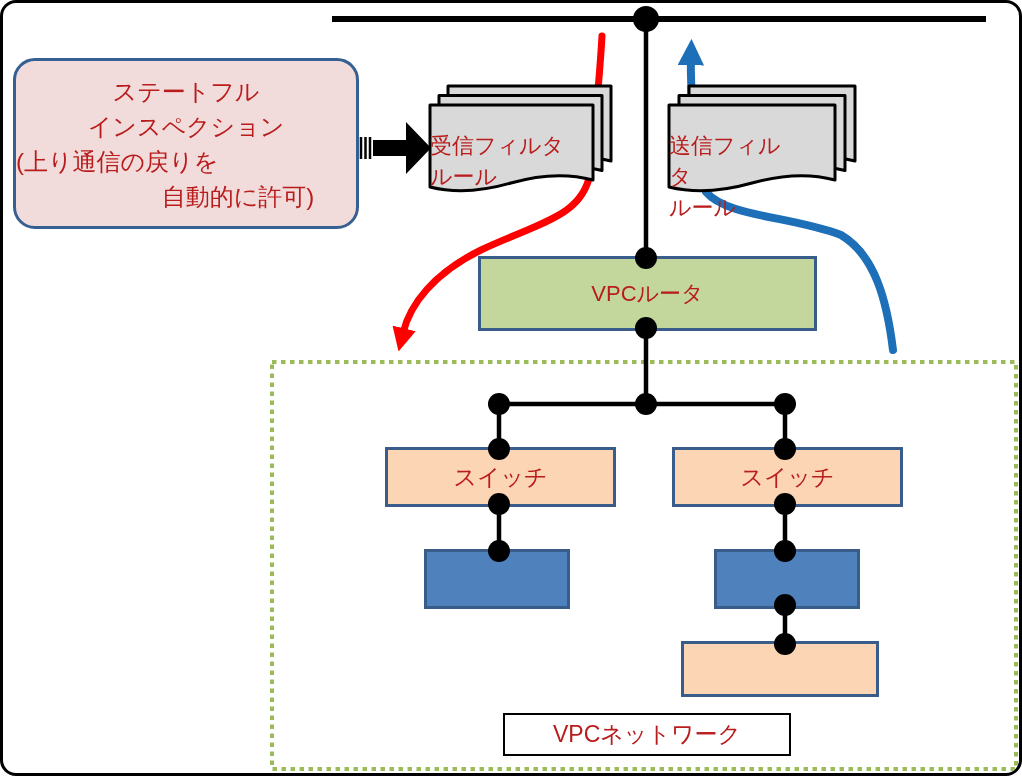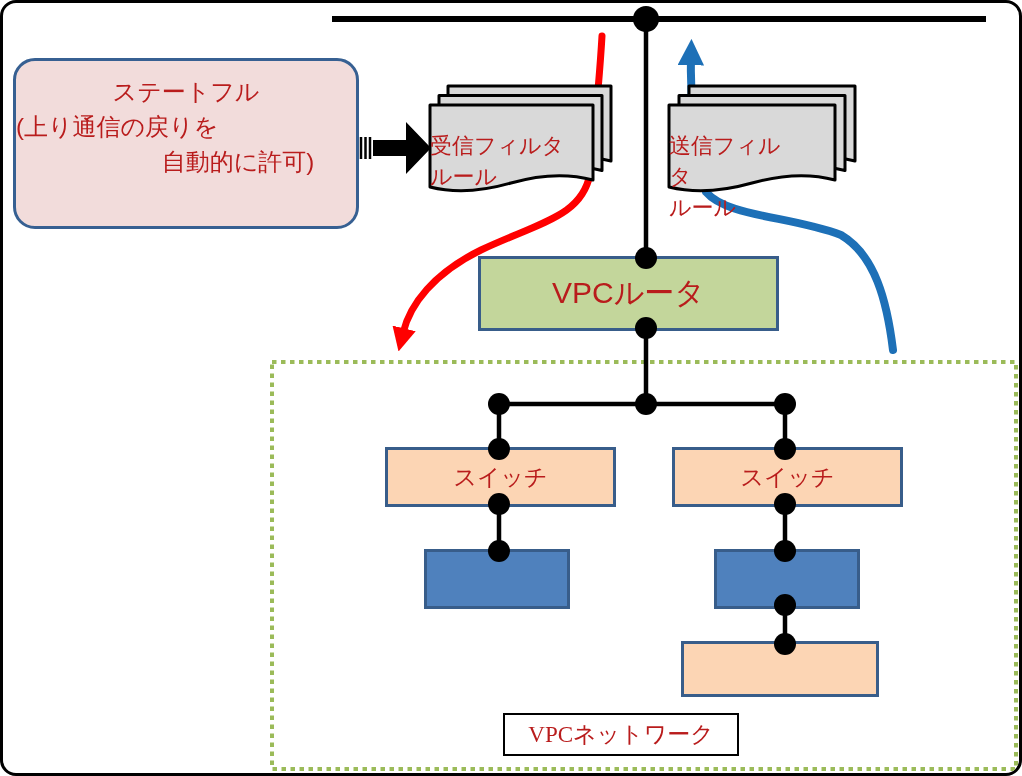--- a/index.html
+++ b/index.html
@@ -20,31 +20,30 @@
     left:10px;top:55px;width:346px;height:171px;
     background:#f2dcdb;border:3.5px solid #376092;border-radius:22px;
     padding-top:13px;font-size:24px;line-height:35px;text-align:center;
   }
   .callout .l3{text-align:left;}
   .callout .l4{text-align:center;padding-left:60px;margin-left:44px;}
   .node{
     display:flex;align-items:center;justify-content:center;
     border:3px solid #385d8a;
   }
-  .router{left:475px;top:253px;width:301px;height:75px;background:#c3d69b;font-size:30px;}
+  .router{left:475px;top:253px;width:339px;height:75px;background:#c3d69b;font-size:22px;}
   .switch-left{left:382px;top:444px;width:231px;height:60px;background:#fcd5b4;font-size:23px;}
   .switch-right{left:669px;top:444px;width:231px;height:60px;background:#fcd5b4;font-size:23px;}
   .server-left{left:421px;top:546px;width:146px;height:60px;background:#4f81bd;}
   .server-right{left:711px;top:546px;width:146px;height:60px;background:#4f81bd;}
   .cascade{left:678px;top:638px;width:198px;height:56px;background:#fcd5b4;}
   .netlabel{
-    left:500px;top:710px;width:236px;height:43px;background:#fff;
+    left:500px;top:710px;width:288px;height:43px;background:#fff;
     border:2px solid #000;display:flex;align-items:center;justify-content:center;
     font-size:23px;
-    font-family:Liberation Serif, serif;
   }
   .doclabel{
     position:absolute;text-align:left;font-size:22px;line-height:31px;margin-top:20px;
   }
   .doclabel.in{left:427px;top:107px;width:163px;}
   .doclabel.out{left:666px;top:107px;width:132px;}
 </style>
 </head>
 <body>
 
@@ -93,20 +92,21 @@
     <g>
       <path d="M370,137 L403,137 L403,119 L428,145 L403,171 L403,153 L370,153 Z" fill="#000"></path>
       <line x1="358" y1="134" x2="358" y2="156" stroke="#000" stroke-width="2.5"></line>
       <line x1="362.5" y1="134" x2="362.5" y2="156" stroke="#000" stroke-width="2.5"></line>
       <line x1="367" y1="134" x2="367" y2="156" stroke="#000" stroke-width="2.5"></line>
     </g>
   </svg>
 
   <div class="abs callout">
     <div class="l1">ステートフル</div>
+    <div class="l2">インスペクション</div>
     <div class="l3">(上り通信の戻りを</div>
     <div class="l4">自動的に許可)</div>
   </div>
 
   <div class="doclabel in">
     <div>受信フィルタ</div>
     <div>ルール</div>
   </div>
   <div class="doclabel out">
     <div>送信フィルタ</div>

